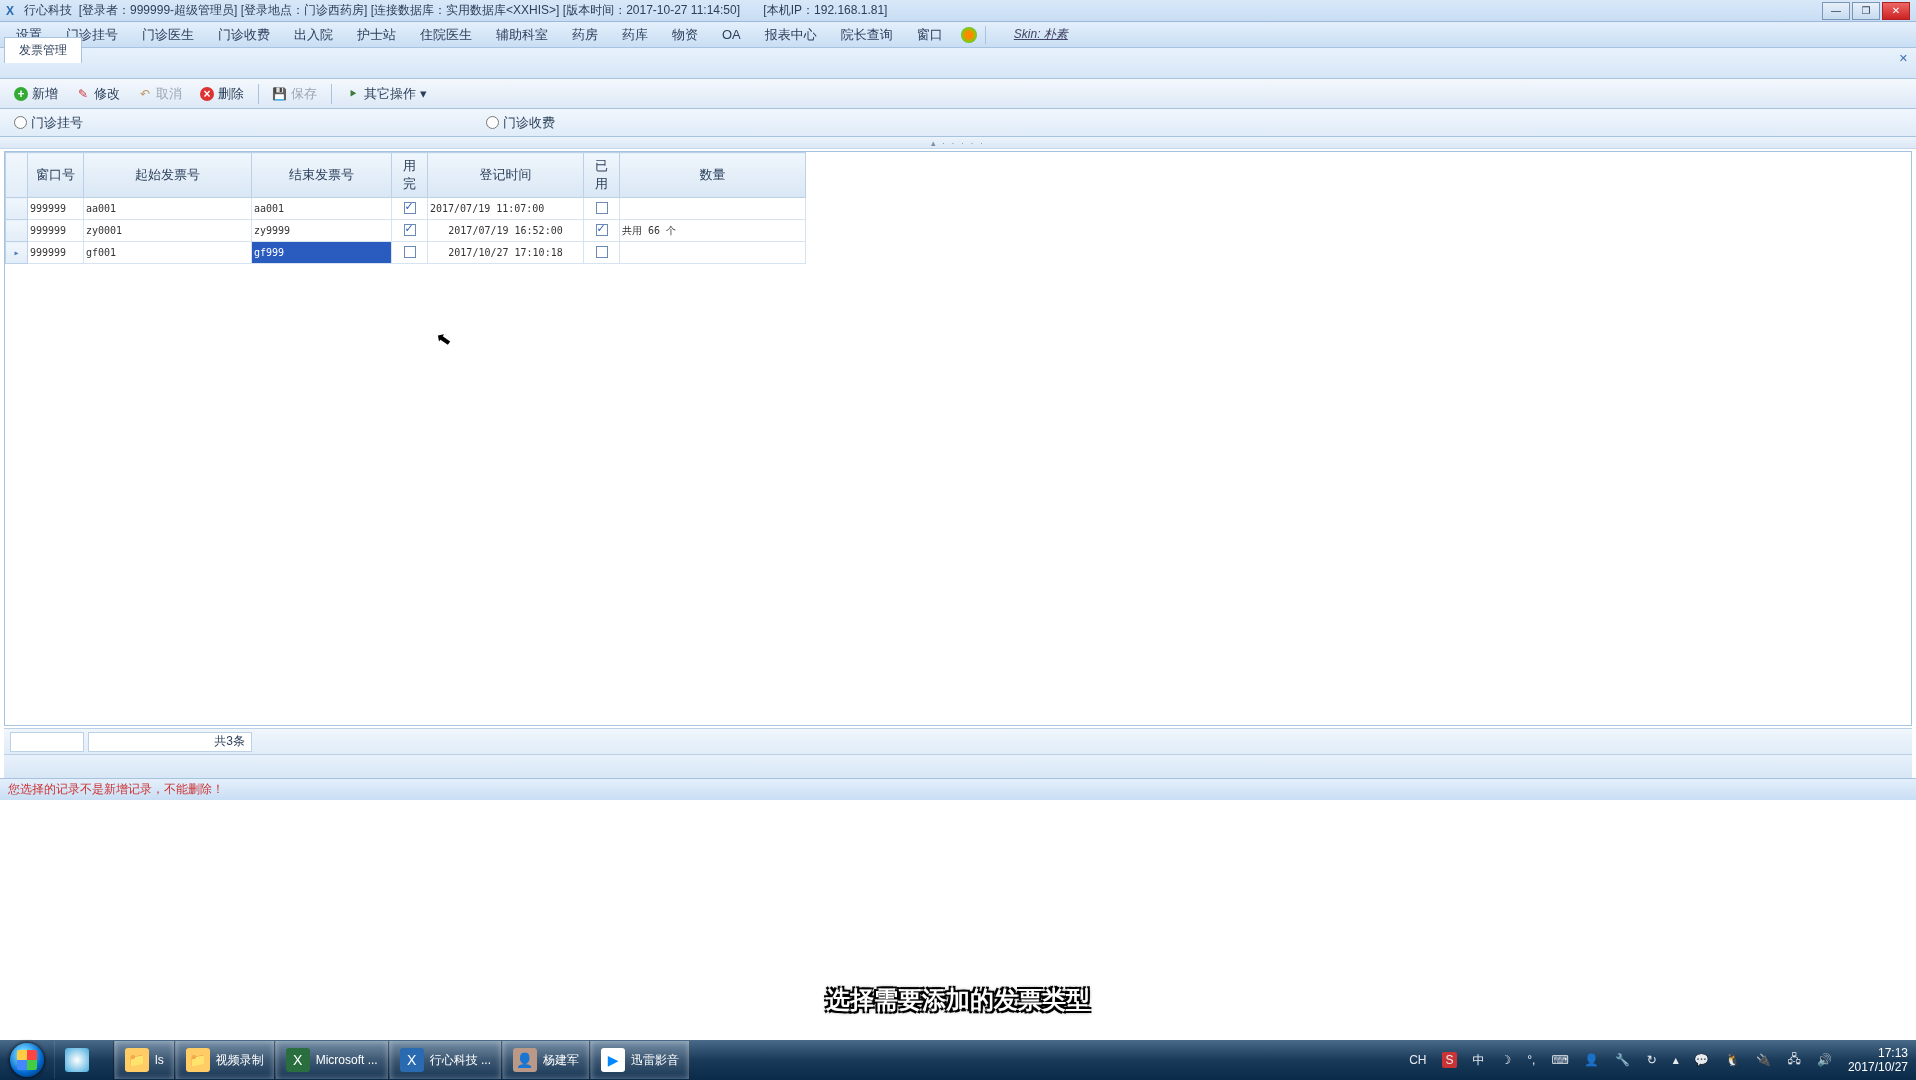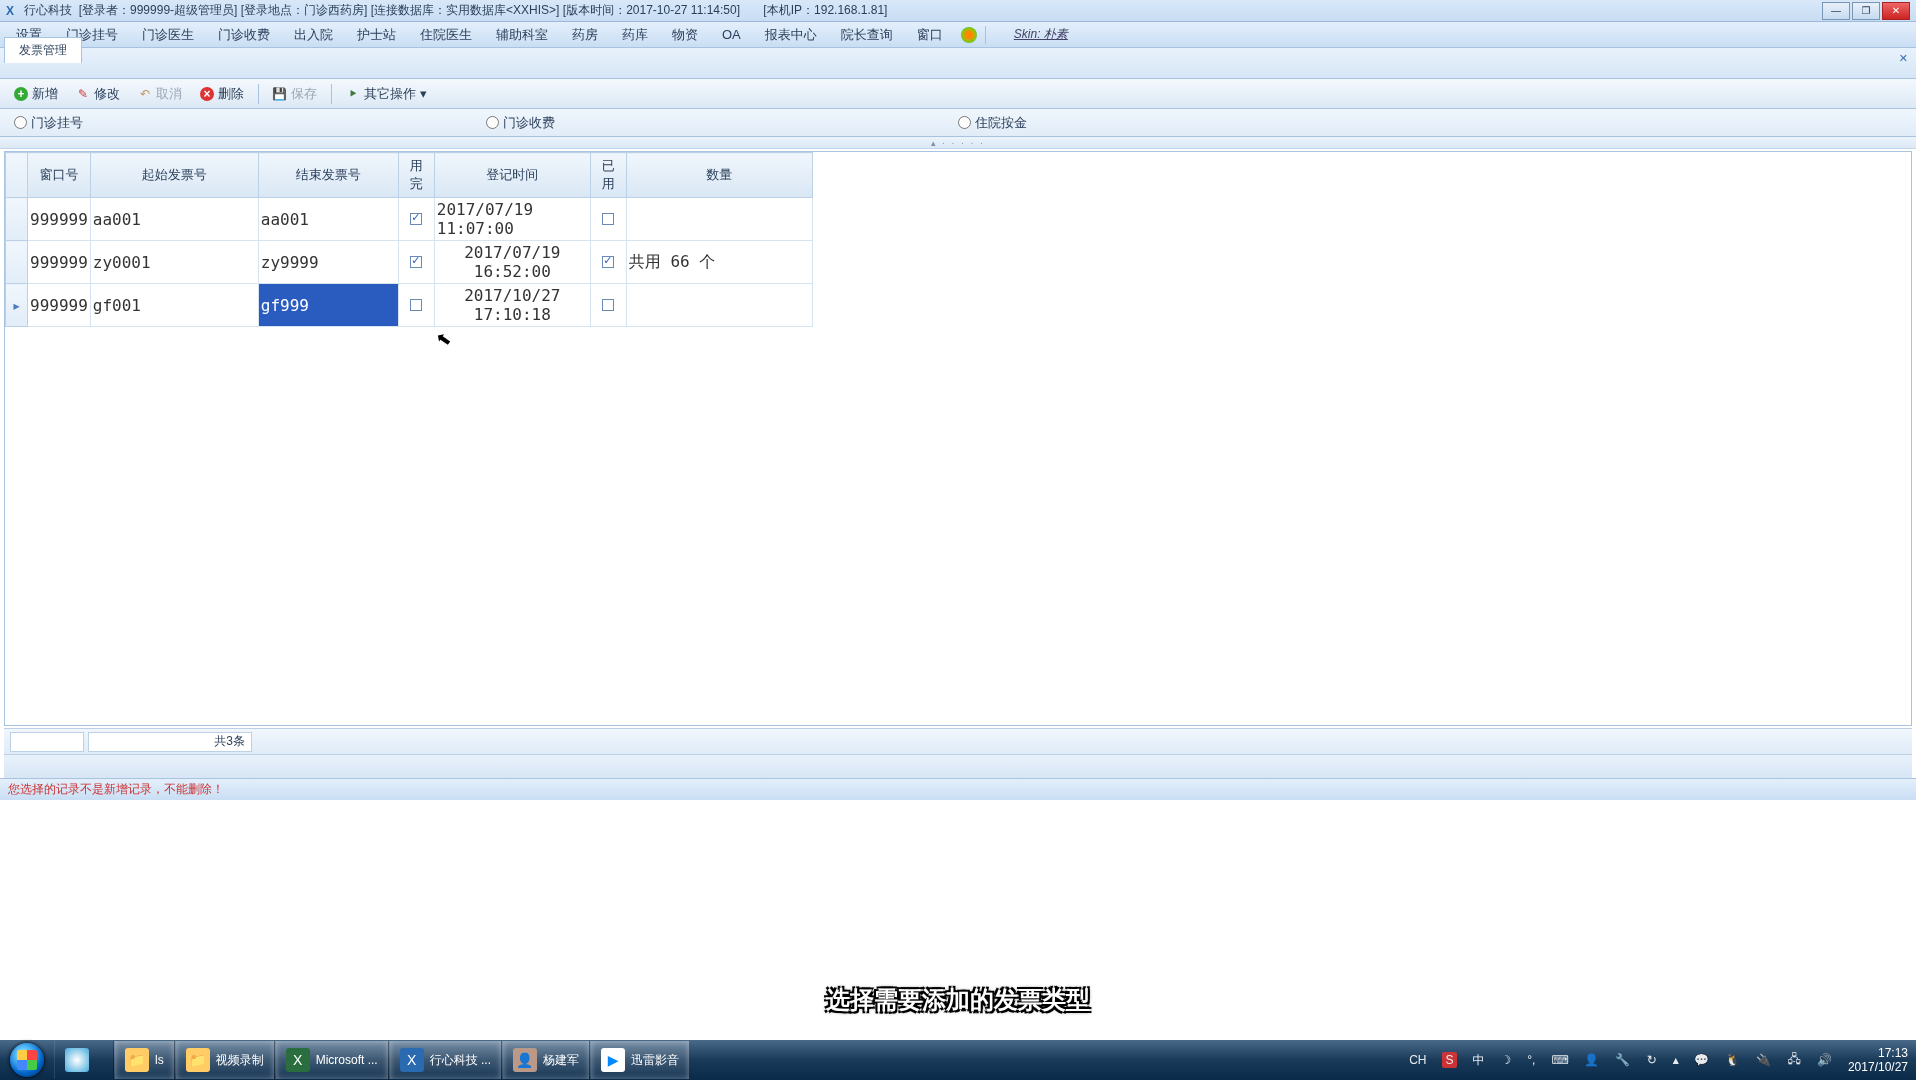--- a/index.html
+++ b/index.html
@@ -46,21 +46,21 @@
 .radiorow .spread { display: flex; width: 100%; }
 .radiorow .spread > div { flex: 0 0 25%; }
 
 
 .seprow { height: 12px; background: linear-gradient(#ecf3fb,#dce8f5); border-bottom: 1px solid #c3d6eb; display:flex; justify-content:center; align-items:center; color:#7a92ae; font-size:9px; letter-spacing:2px;}
 
 
 .gridwrap { border: 1px solid #a8c3e0; margin: 2px 4px; background: #fff; height: 575px; overflow: hidden; }
 .grid { border-collapse: collapse; }
 .grid th { background: linear-gradient(#f0f6fc, #d9e7f5); border: 1px solid #bcd0e6; padding: 4px 6px; font-weight: normal; color: #2b3f5a; font-size: 13px; height: 24px; }
-.grid td { border: 1px solid #d6e3f1; padding: 2px 2px; font-size: 16px; color: #333; height: 22px; font-family: Consolas, monospace; }
+.grid td { border: 1px solid #d6e3f1; padding: 2px 2px; font-size: 10px; color: #333; height: 22px; font-family: Consolas, monospace; }
 .grid td.sel { background: #2a5bbf; color: #fff; }
 .grid .rowhdr { width: 22px; background: linear-gradient(#f0f6fc,#e2edf8); text-align: center; color: #4a7abf; border:1px solid #bcd0e6;}
 .grid .cksq { width:12px; height:12px; border:1px solid #6a8ab5; display:inline-block; background:#fff; position:relative; }
 .grid .cksq.on::after { content:"✓"; position:absolute; top:-3px; left:0; color:#2a5bbf; font-size:11px; }
 
 
 .pagerow { height: 26px; background: linear-gradient(#f0f6fc,#e0ecf8); border-top:1px solid #bcd0e6; display:flex; align-items:center; padding:0 6px; margin:0 4px;}
 .pagerow .box { border:1px solid #bcd0e6; background:#fff; height:20px; width:74px; margin-right:4px;}
 .pagerow .total { border:1px solid #bcd0e6; background:#fff; height:20px; width:164px; display:flex; align-items:center; justify-content:flex-end; padding:0 6px; font-size:12px; color:#2b3f5a;}
 
@@ -166,26 +166,20 @@
     <div>
         <label class="ropt">
           <input type="radio" name="itype" style="">
           <span>门诊挂号</span>
         </label>
       </div>
     <div>
         <label class="ropt">
           <input type="radio" name="itype" style="">
           <span>门诊收费</span>
-        </label>
-      </div>
-    <div>
-        <label class="ropt">
-          <input type="radio" name="itype" style="">
-          <span>住院按金</span>
         </label>
       </div>
   </div>
 </div>
 <div class="seprow">▴ · · · · ·</div>
 
 <div class="gridwrap">
 <table class="grid">
   <thead>
     <tr>

